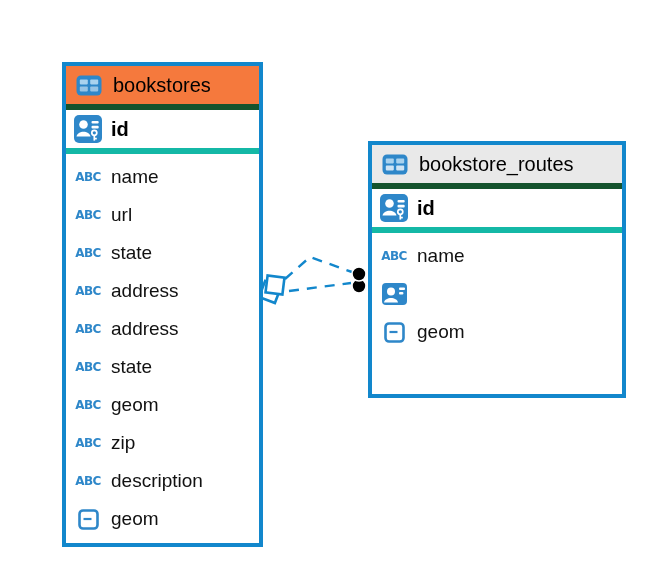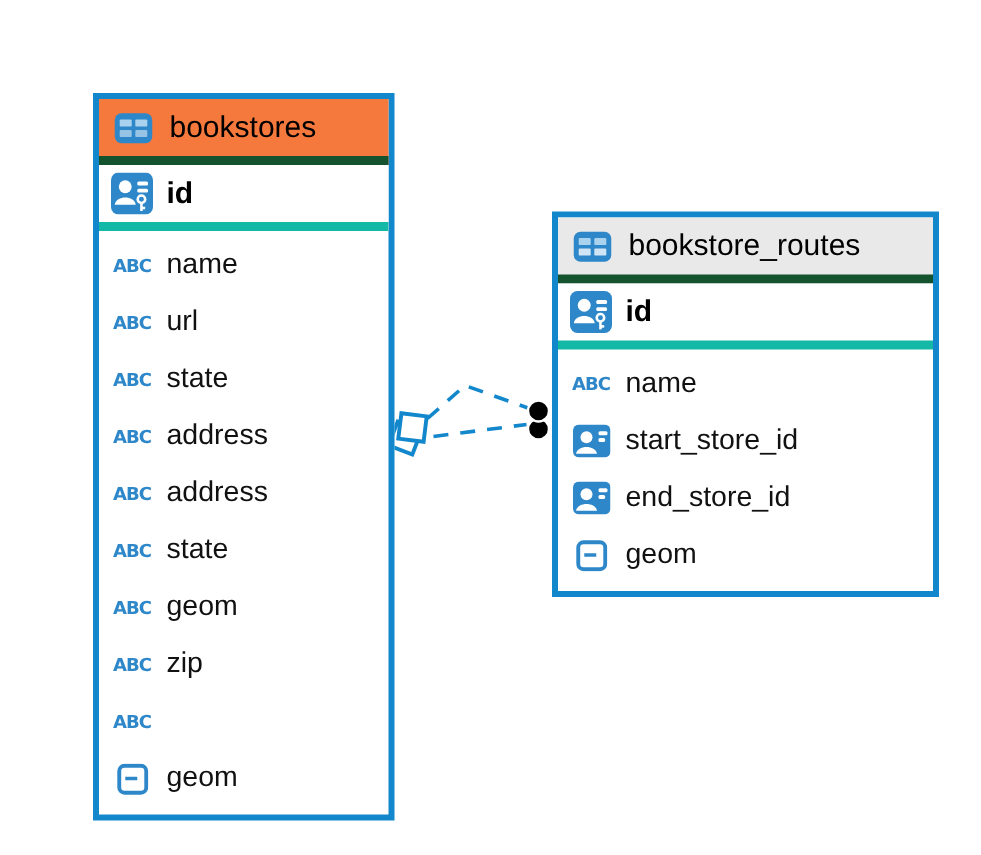--- a/index.html
+++ b/index.html
@@ -127,20 +127,21 @@
       <div class="col-row">
         <span class="icon-cell">
             <span class="abc">ABC</span>
           </span>
         <span>zip</span>
       </div>
       <div class="col-row">
         <span class="icon-cell">
             <span class="abc">ABC</span>
           </span>
+        <span>description</span>
       </div>
       <div class="col-row">
         <span class="icon-cell">
           <svg width="21" height="21" viewBox="0 0 21 21">
             <rect x="1.5" y="1.5" width="18" height="18" rx="3.5" fill="#fff" stroke="#2e87c9" stroke-width="2.6"></rect>
             <line x1="5.5" y1="10" x2="13.5" y2="10" stroke="#2e87c9" stroke-width="2.2"></line>
           </svg>
         </span>
         <span>geom</span>
       </div>
@@ -187,33 +188,20 @@
       <div class="col-row">
         <span class="icon-cell">
           <svg width="25" height="22" viewBox="0 0 25 22">
             <rect width="25" height="22" rx="4" fill="#2e87c9"></rect>
             <circle cx="9" cy="8.5" r="4" fill="#fff"></circle>
             <path d="M2 19.5 C3 13.5 15 13.5 16 19.5 Z" fill="#fff"></path>
             <rect x="17" y="4.5" width="6" height="2.6" rx="1" fill="#fff"></rect>
             <rect x="17" y="9" width="4.4" height="2.6" rx="1" fill="#fff"></rect>
           </svg>
         </span>
-        <span>start_store_id</span>
-      </div>
-      <div class="col-row">
-        <span class="icon-cell">
-          <svg width="25" height="22" viewBox="0 0 25 22">
-            <rect width="25" height="22" rx="4" fill="#2e87c9"></rect>
-            <circle cx="9" cy="8.5" r="4" fill="#fff"></circle>
-            <path d="M2 19.5 C3 13.5 15 13.5 16 19.5 Z" fill="#fff"></path>
-            <rect x="17" y="4.5" width="6" height="2.6" rx="1" fill="#fff"></rect>
-            <rect x="17" y="9" width="4.4" height="2.6" rx="1" fill="#fff"></rect>
-          </svg>
-        </span>
-        <span>end_store_id</span>
       </div>
       <div class="col-row">
         <span class="icon-cell">
           <svg width="21" height="21" viewBox="0 0 21 21">
             <rect x="1.5" y="1.5" width="18" height="18" rx="3.5" fill="#fff" stroke="#2e87c9" stroke-width="2.6"></rect>
             <line x1="5.5" y1="10" x2="13.5" y2="10" stroke="#2e87c9" stroke-width="2.2"></line>
           </svg>
         </span>
         <span>geom</span>
       </div>

